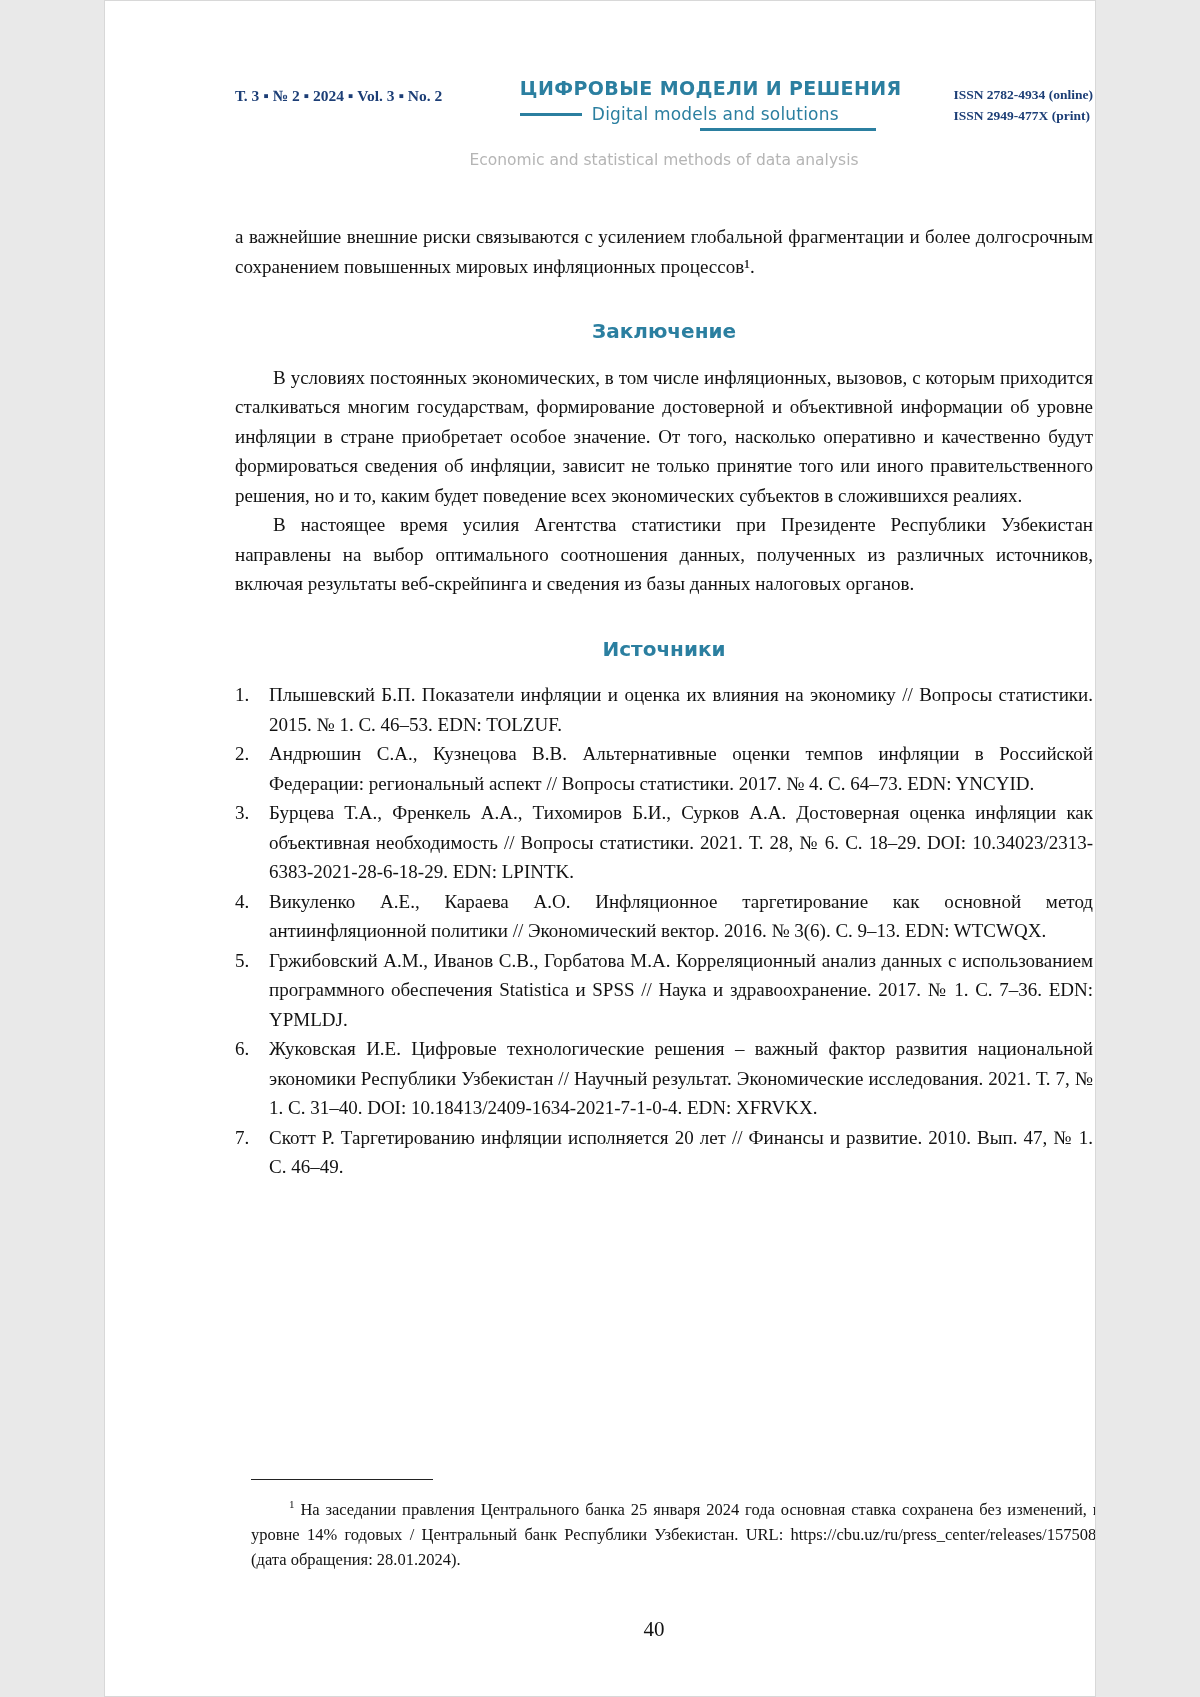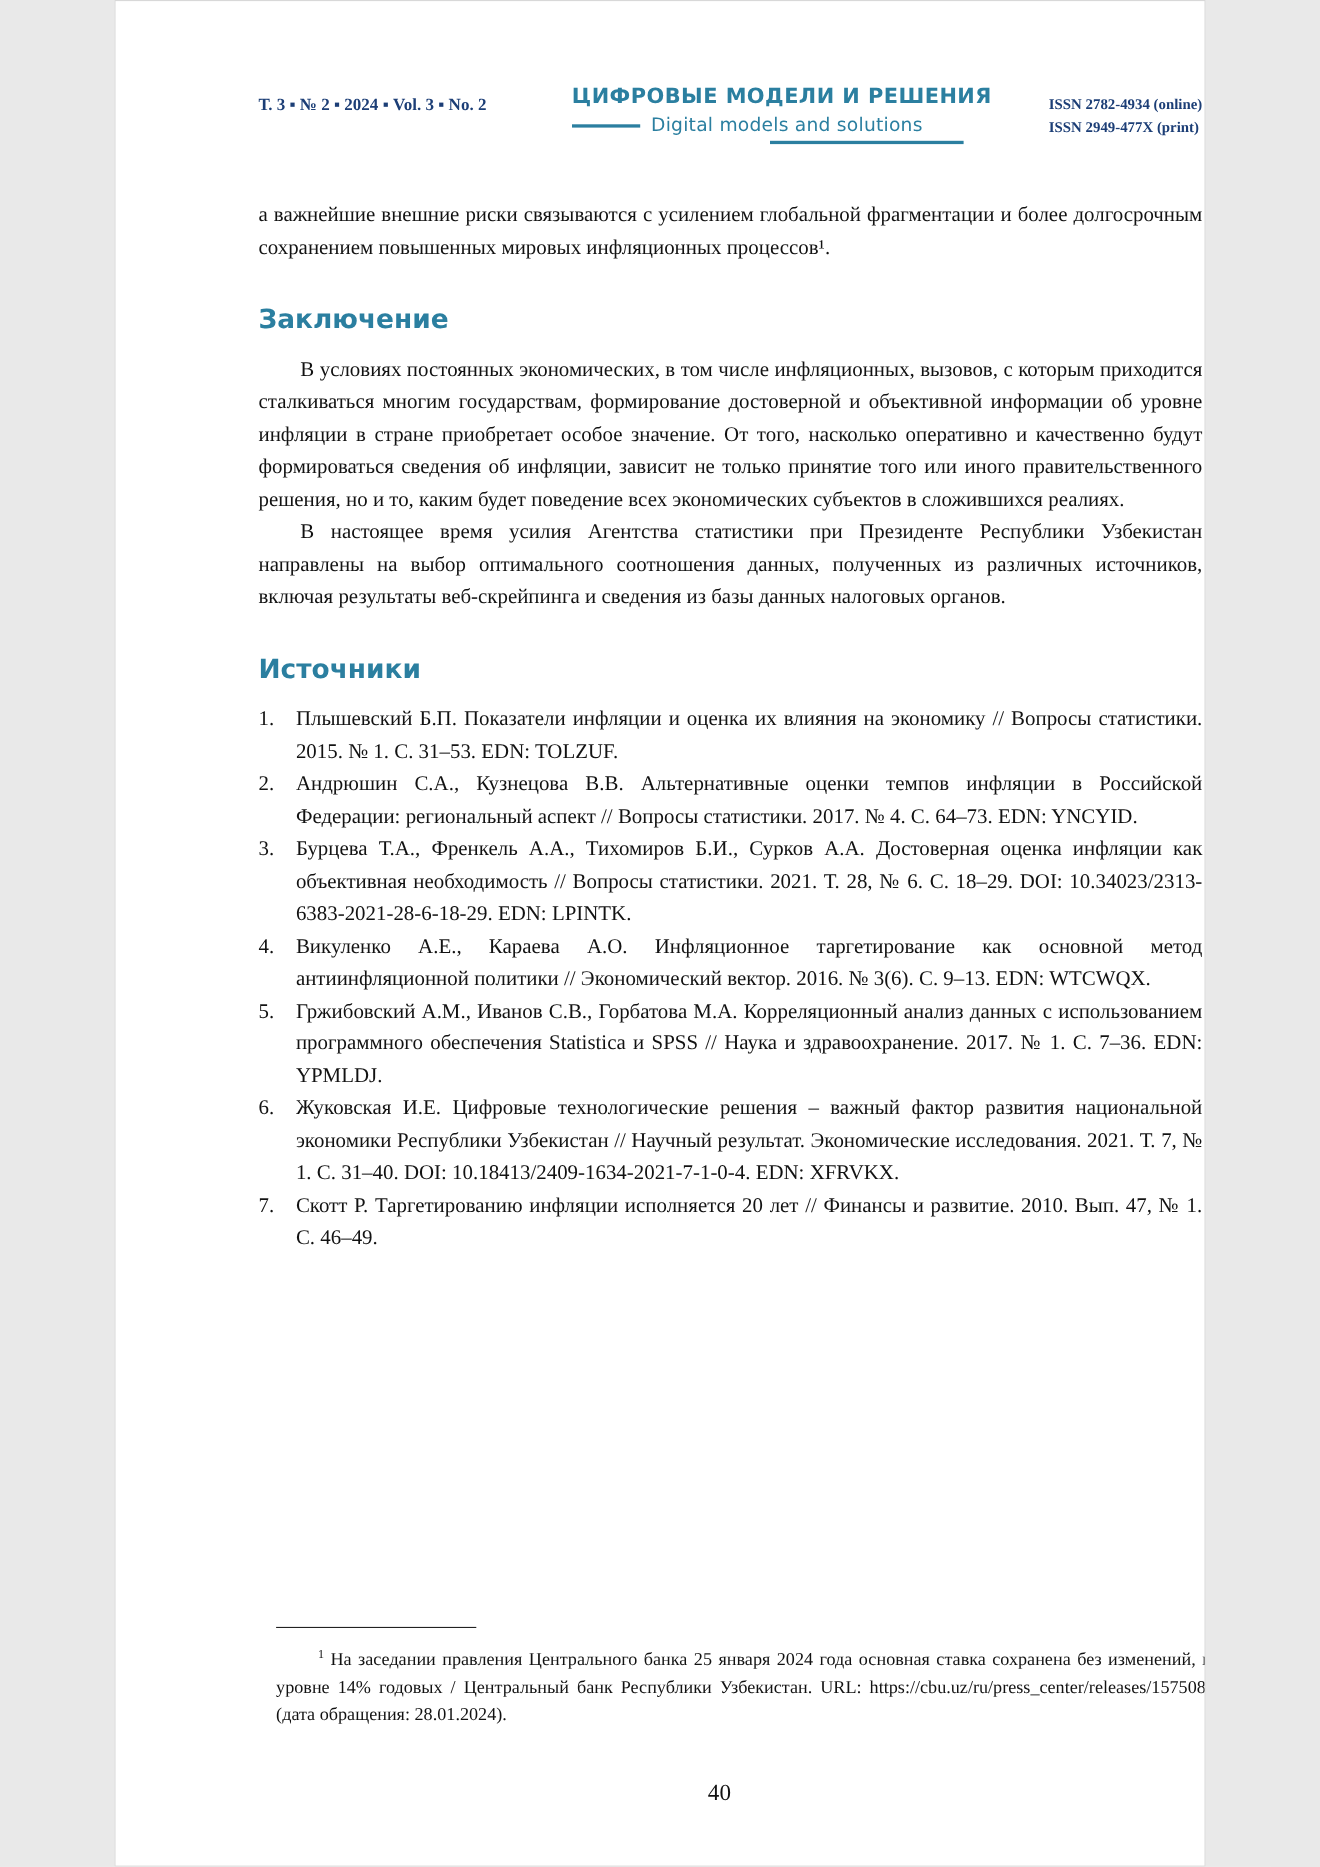--- a/index.html
+++ b/index.html
@@ -96,24 +96,25 @@
   .article{
     margin-top:50px;
     font-size:19px;
     line-height:29.5px;
     text-align:justify;
   }
   .article p{margin:0;}
   .p-indent{text-indent:38px;}
   .p-noindent{text-indent:0;}
   .heading{
+    text-align:center;
     color:var(--accent);
     font-family:"DejaVu Sans", sans-serif;
     font-weight:700;
-    font-size:24px;
+    font-size:20px;
     margin:36px 0 16px 0;
     text-indent:0;
   }
   
   .references{
     list-style:none;
     margin:4px 0 0 0;
     padding:0;
   }
   .ref{
@@ -171,36 +172,37 @@
         <div class="m-line-bottom"></div>
       </div>
 
       <div class="issn">
         <div>ISSN 2782-4934 (online)</div>
         <div>ISSN 2949-477X (print)</div>
       </div>
     </div>
 
     <div class="section-block">
+      <div>Economic and statistical methods of data analysis</div>
     </div>
 
     <div class="article">
       <p class="p-noindent">а важнейшие внешние риски связываются с усилением глобальной фрагментации и более долгосрочным сохранением повышенных мировых инфляционных процессов¹.</p>
 
       <h2 class="heading">Заключение</h2>
 
       <p class="p-indent">В условиях постоянных экономических, в том числе инфляционных, вызовов, с которым приходится сталкиваться многим государствам, формирование достоверной и объективной информации об уровне инфляции в стране приобретает особое значение. От того, насколько оперативно и качественно будут формироваться сведения об инфляции, зависит не только принятие того или иного правительственного решения, но и то, каким будет поведение всех экономических субъектов в сложившихся реалиях.</p>
       <p class="p-indent">В настоящее время усилия Агентства статистики при Президенте Республики Узбекистан направлены на выбор оптимального соотношения данных, полученных из различных источников, включая результаты веб-скрейпинга и сведения из базы данных налоговых органов.</p>
 
       <h2 class="heading">Источники</h2>
 
       <ol class="references">
   <li class="ref">
     <span class="ref-num">1.</span>
-    <span class="ref-text">Плышевский Б.П. Показатели инфляции и оценка их влияния на экономику // Вопросы статистики. 2015. № 1. С. 31–53. EDN: TOLZUF.</span>
+    <span class="ref-text">Плышевский Б.П. Показатели инфляции и оценка их влияния на экономику // Вопросы статистики. 2015. № 1. С. 46–53. EDN: TOLZUF.</span>
   </li>
 
   <li class="ref">
     <span class="ref-num">2.</span>
     <span class="ref-text">Андрюшин С.А., Кузнецова В.В. Альтернативные оценки темпов инфляции в Российской Федерации: региональный аспект // Вопросы статистики. 2017. № 4. С. 64–73. EDN: YNCYID.</span>
   </li>
 
   <li class="ref">
     <span class="ref-num">3.</span>
     <span class="ref-text">Бурцева Т.А., Френкель А.А., Тихомиров Б.И., Сурков А.А. Достоверная оценка инфляции как объективная необходимость // Вопросы статистики. 2021. Т. 28, № 6. С. 18–29. DOI: 10.34023/2313-6383-2021-28-6-18-29. EDN: LPINTK.</span>

